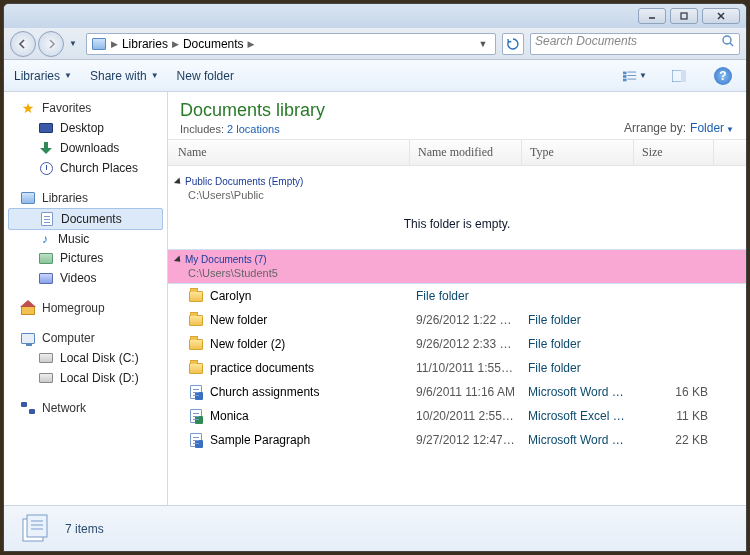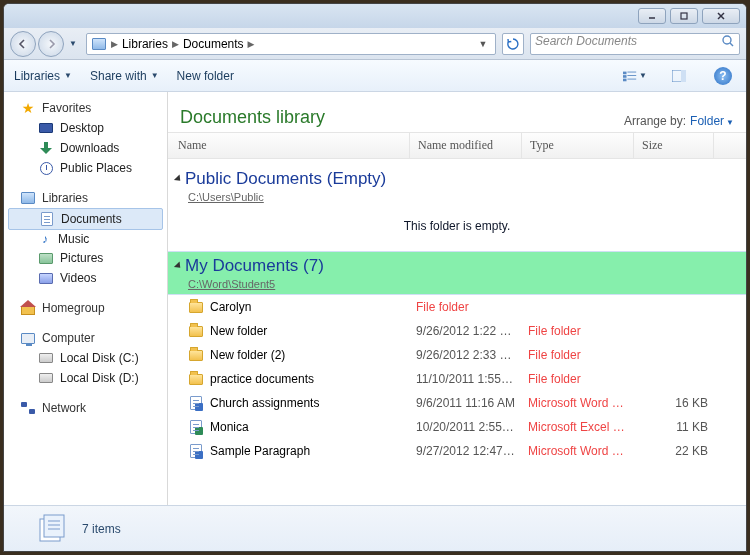--- a/index.html
+++ b/index.html
@@ -50,34 +50,34 @@
 .cols { display:flex; border-top:1px solid #e5e5e5; border-bottom:1px solid #e5e5e5; font-size:12px; color:#555; background:linear-gradient(#fdfdfd,#f1f1f1);}
 .col { padding:5px 8px; border-right:1px solid #e5e5e5; position:relative;font-family:Liberation Serif, serif;}
 .col.name { width:242px; padding-left:10px;}
 .col.date { width:112px;}
 .col.type { width:112px;}
 .col.size { width:80px; text-align:left;}
 
 .list { flex:1; overflow:auto; font-size:12px; padding:6px 0 0 0;}
 .group-header { padding:4px 8px 2px 8px; display:flex; align-items:center; gap:4px;}
 .group-header .gtri { display:inline-block; width:0; height:0; border-top:4px solid transparent; border-bottom:4px solid transparent; border-left:5px solid #333; transform:rotate(45deg);}
-.group-title { color:#1a3b9a; font-size:17px;}
-.group-path { padding:0 8px 4px 20px; color:#666; font-size:11px;text-decoration:underline;}
+.group-title { color:#1a3b9a; font-size:10px;}
+.group-path { padding:0 8px 4px 20px; color:#666; font-size:11px;}
 .empty-msg { text-align:center; color:#0f172a; font-size:12px; padding:12px 0 18px 0;}
-.group-sel { background:#86efac; border-top:1px solid #cfe0f4; border-bottom:1px solid #cfe0f4;}
+.group-sel { background:#f9a8d4; border-top:1px solid #cfe0f4; border-bottom:1px solid #cfe0f4;}
 
 .row { display:flex; align-items:center; padding:2px 0; cursor:default;}
 .cell { padding:2px 6px; overflow:hidden; text-overflow:ellipsis; white-space:nowrap;}
 .cell.name { width:242px; display:flex; align-items:center; gap:6px; padding-left:20px;}
 .cell.date { width:112px; color:#555;}
-.cell.type { width:112px; color:#ef4444;}
+.cell.type { width:112px; color:#0c4a6e;}
 .cell.size { width:80px; text-align:right; color:#555;}
 .file-icon { width:16px; height:16px; display:inline-flex; align-items:center; justify-content:center; flex-shrink:0;}
 
-.details { height:46px; background:linear-gradient(#f2f6fb,#e6eef8); border-top:1px solid #cbd6e4; display:flex; align-items:center; padding:0 32px; gap:14px; font-size:12px; color:#2a4a6d;}
+.details { height:46px; background:linear-gradient(#f2f6fb,#e6eef8); border-top:1px solid #cbd6e4; display:flex; align-items:center; padding:0 15px; gap:14px; font-size:12px; color:#2a4a6d;}
 .details-icon { width:32px; height:32px; }
 
 
 .folder-glyph { width:14px; height:11px; background:linear-gradient(#ffe49a,#f2c14e); border:1px solid #d6a62e; border-radius:1px; position:relative;}
 .folder-glyph::before { content:""; position:absolute; top:-4px; left:0; width:6px; height:3px; background:#f2c14e; border:1px solid #d6a62e; border-bottom:none; border-radius:1px 1px 0 0;}
 .doc-glyph { width:12px; height:14px; background:#fff; border:1px solid #7a9bcc; border-radius:1px; position:relative;}
 .doc-glyph::after { content:""; position:absolute; left:2px; right:2px; top:3px; height:1px; background:#7a9bcc; box-shadow:0 3px 0 #7a9bcc, 0 6px 0 #7a9bcc;}
 .doc-word::before { content:""; position:absolute; right:-2px; bottom:-2px; width:8px; height:8px; background:#3b6fc4; border-radius:1px;}
 .doc-excel::before { content:""; position:absolute; right:-2px; bottom:-2px; width:8px; height:8px; background:#2e8b57; border-radius:1px;}
 .img-glyph { width:14px; height:11px; background:linear-gradient(#bde0c6,#88c49a); border:1px solid #5a9a6c; border-radius:1px;}
@@ -220,21 +220,21 @@
         <div class="side-item">
             <span class="side-icon">
               <span class="down-glyph"></span>
             </span>
             <span>Downloads</span>
           </div>
         <div class="side-item">
             <span class="side-icon">
               <span class="clock-glyph"></span>
             </span>
-            <span>Public Places</span>
+            <span>Church Places</span>
           </div>
       </div>
       <div class="side-group">
         <div class="side-head">
             <span class="side-icon">
               <span class="lib-glyph"></span>
             </span>
             <span>Libraries</span>
           </div>
         <div class="side-item selected">
@@ -295,20 +295,21 @@
             </span>
             <span>Network</span>
           </div>
       </div>
     </div>
 
     <div class="main">
       <div class="lib-header">
         <div>
           <div class="lib-title">Documents library</div>
+          <div class="lib-sub"><span>Includes:</span> <a href="#">2 locations</a></div>
         </div>
         <div class="arrange"><span>Arrange by:</span><a href="#"><span>Folder</span><span class="tool-drop">▼</span></a></div>
       </div>
 
       <div class="cols">
         <div class="col name">Name</div>
         <div class="col date">Name modified</div>
         <div class="col type">Type</div>
         <div class="col size">Size</div>
       </div>
@@ -320,21 +321,21 @@
               <span class="group-title">Public Documents (Empty)</span>
             </div>
             <div class="group-path">C:\Users\Public</div>
           </div>
           <div class="empty-msg">This folder is empty.</div>
           <div class="group-sel">
             <div class="group-header">
               <span class="gtri"></span>
               <span class="group-title">My Documents (7)</span>
             </div>
-            <div class="group-path">C:\Word\Student5</div>
+            <div class="group-path">C:\Users\Student5</div>
           </div>
           <div class="row">
             <div class="cell name">
               <span class="file-icon">
                 <span class="folder-glyph"></span>
               </span>
               <span>Carolyn</span>
             </div>
             <div class="cell type">File folder</div>
             <div class="cell size"></div>

